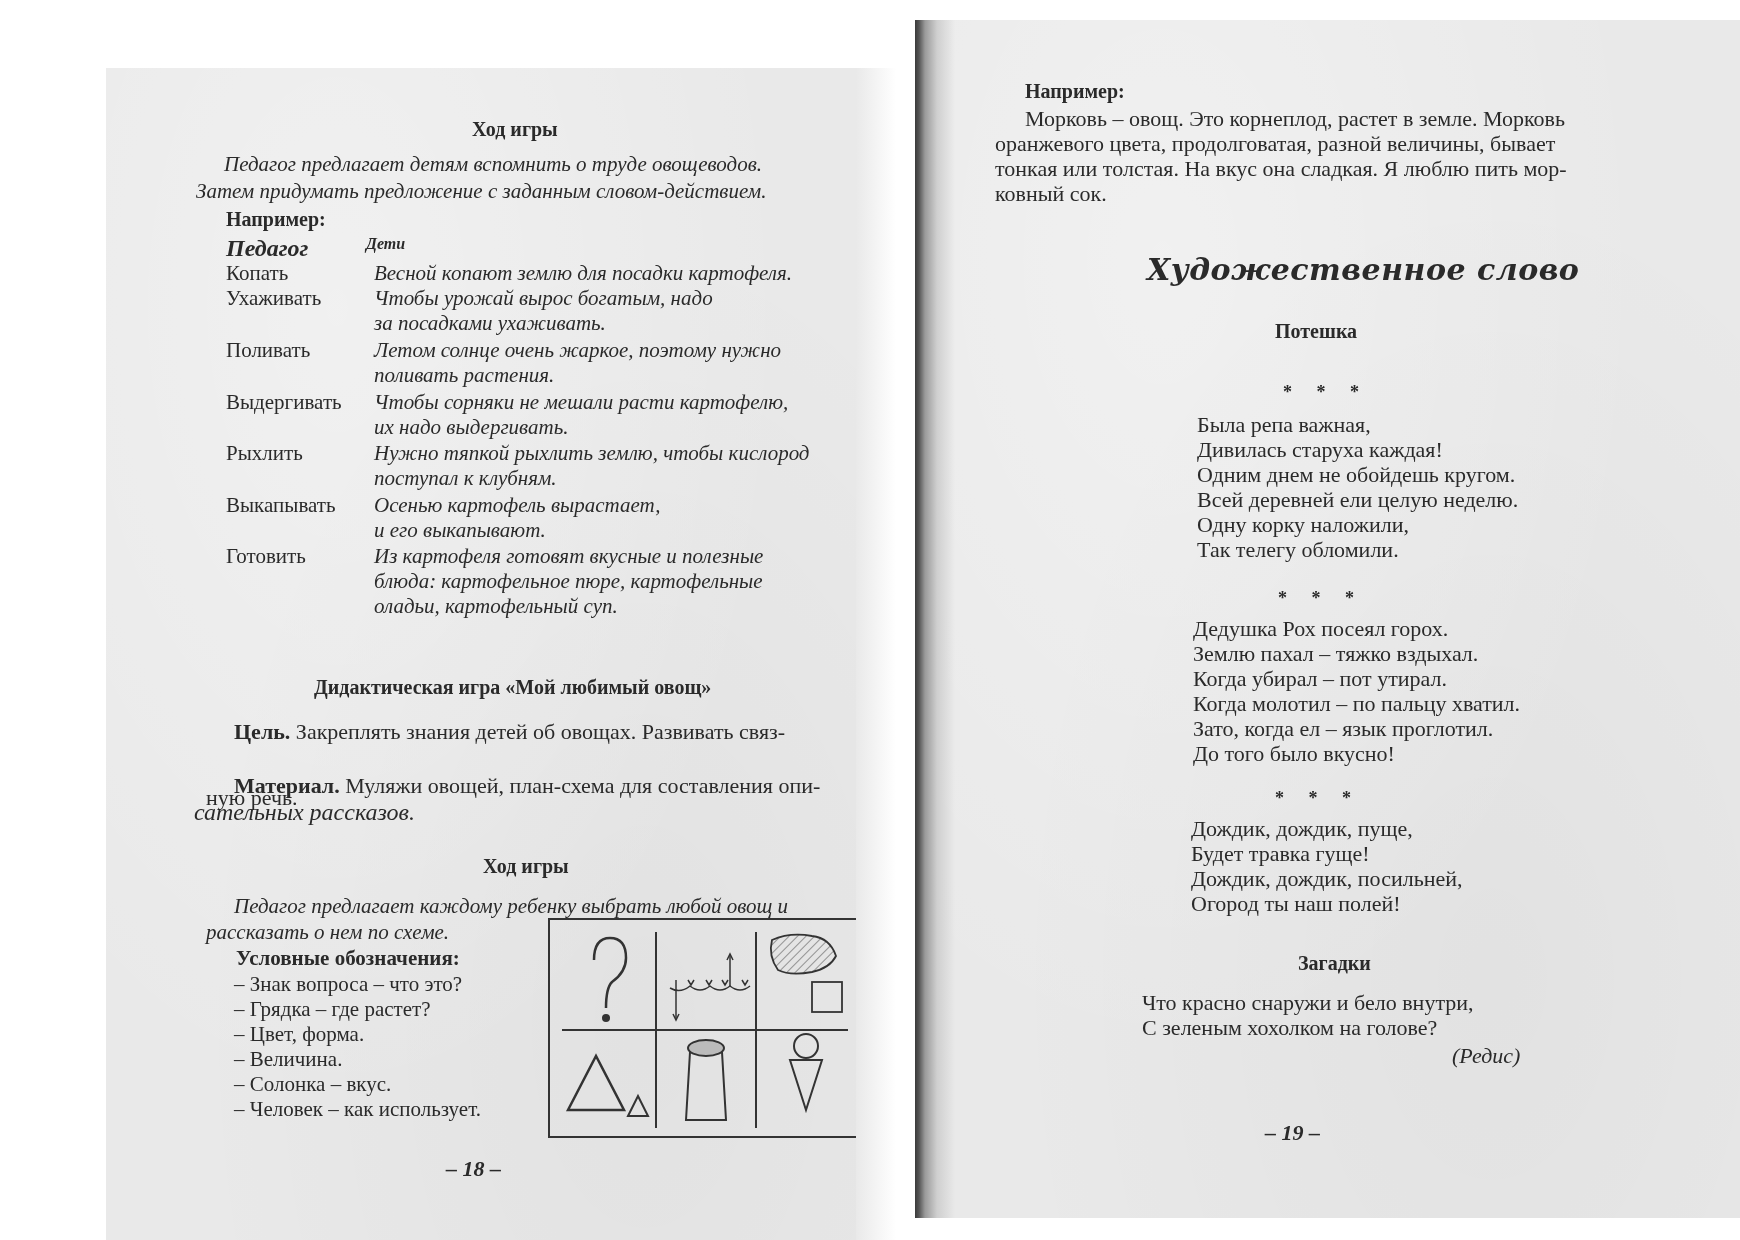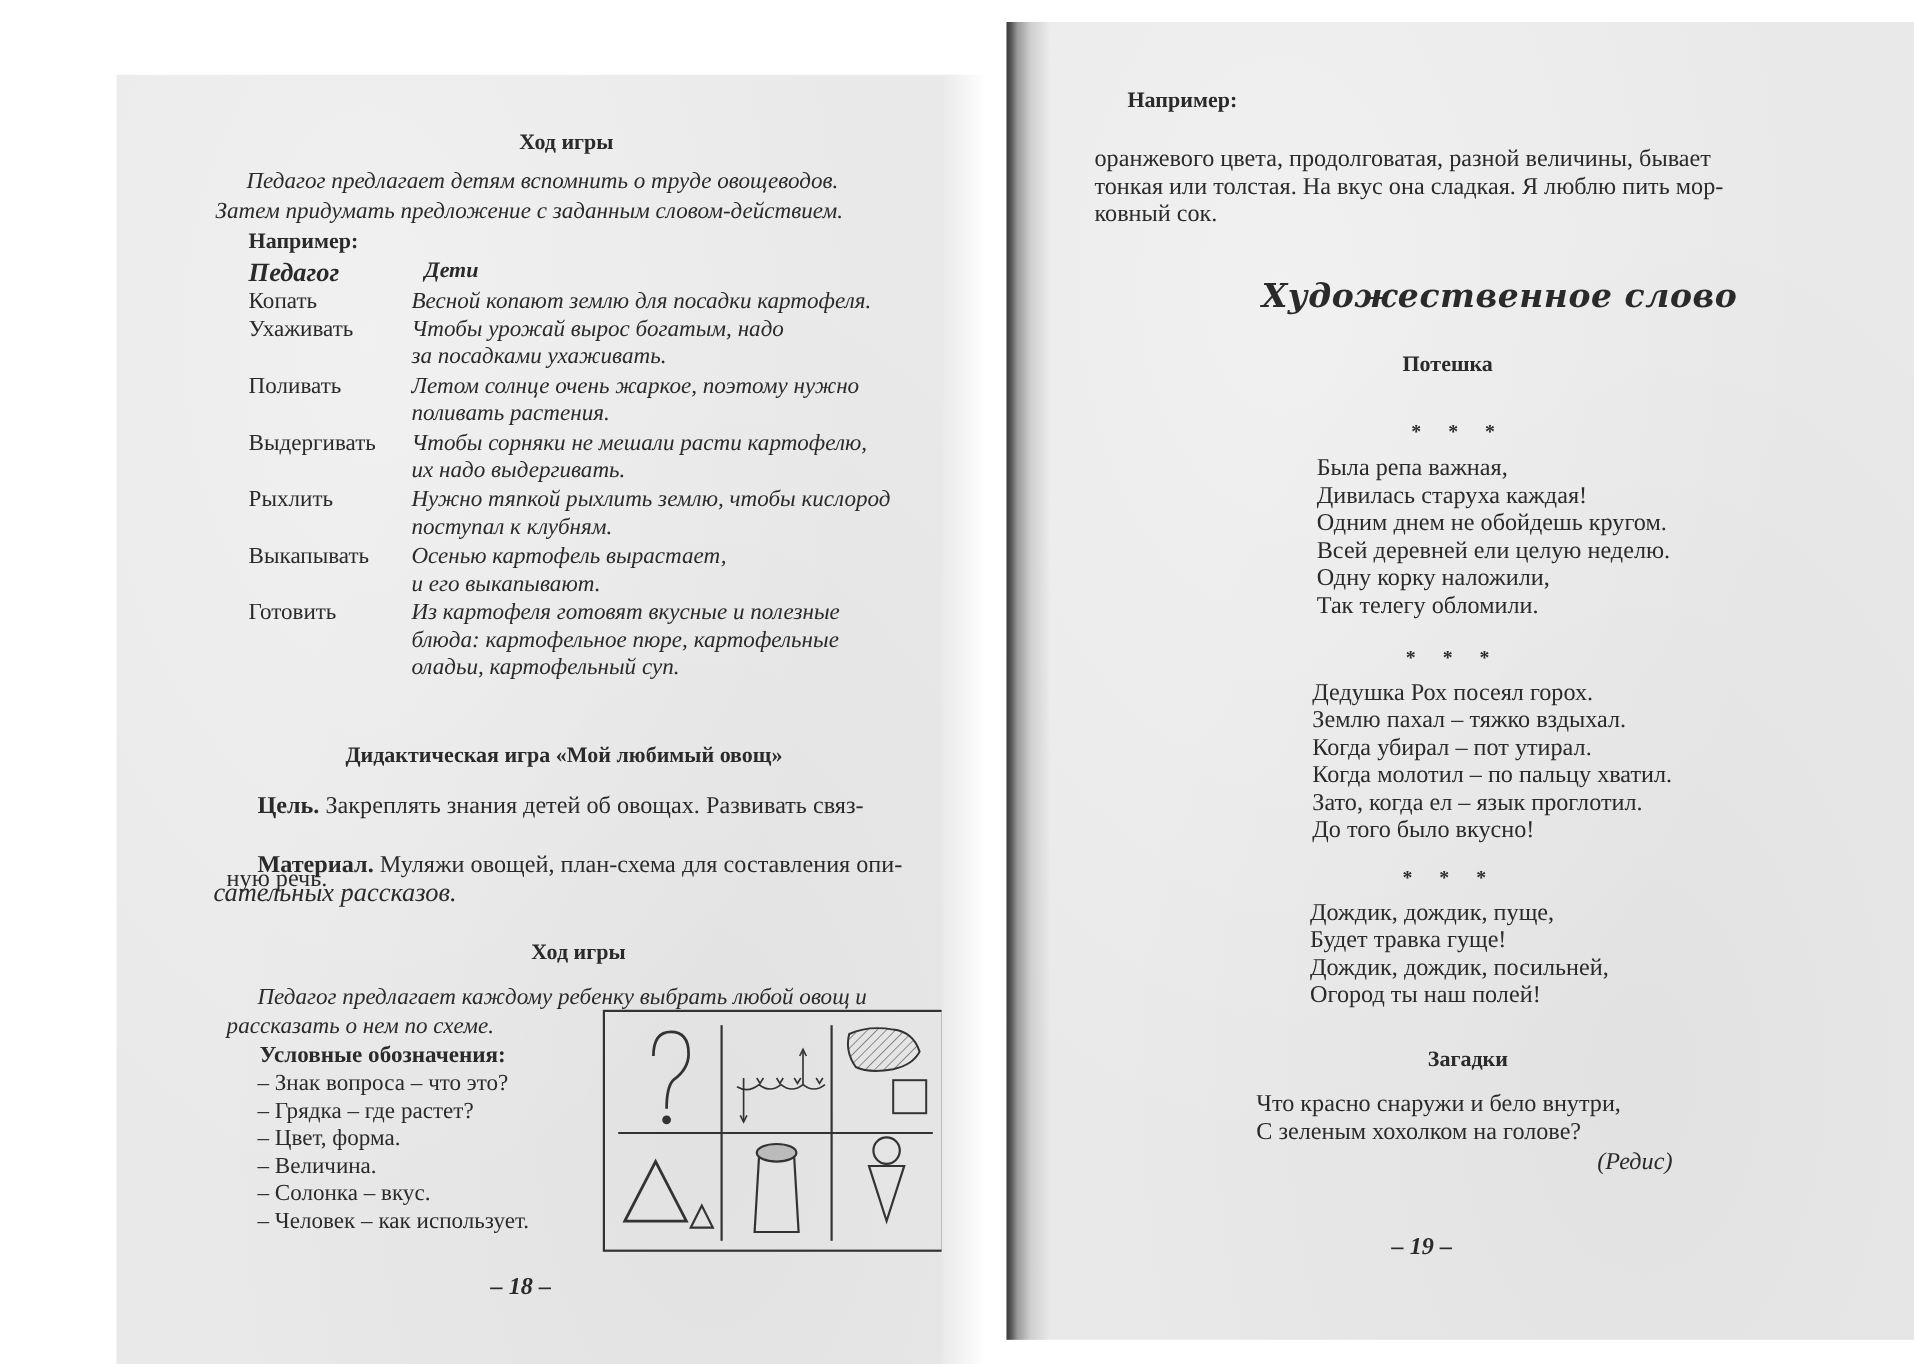--- a/index.html
+++ b/index.html
@@ -49,21 +49,21 @@
 </style>
 </head>
 <body>
 
 <div class="page page-left">
   <div class="abs h-bold" style="left:366px;top:50px;">Ход игры</div>
   <div class="abs body-txt ital" style="left:118px;top:84px;font-size:21px;">Педагог предлагает детям вспомнить о труде овощеводов.</div>
   <div class="abs body-txt ital" style="left:90px;top:111px;font-size:21px;">Затем придумать предложение с заданным словом-действием.</div>
   <div class="abs bold" style="left:120px;top:140px;font-size:20px;">Например:</div>
   <div class="abs bold ital" style="left:120px;top:167px;font-size:24px;">Педагог</div>
-  <div class="abs bold ital" style="left:280px;top:167px;font-size:20px;">Дети</div>
+  <div class="abs bold ital" style="left:260px;top:167px;font-size:16px;">Дети</div>
 
   <div class="tbl-row" style="top:193px;">
     <span class="verb">Копать</span>
     <div class="sent">
         <div>Весной копают землю для посадки картофеля.</div>
       </div>
   </div>
   <div class="tbl-row" style="top:218px;">
     <span class="verb">Ухаживать</span>
     <div class="sent">
@@ -174,20 +174,21 @@
       </defs>
     </svg>
   </div>
 
   <div class="abs pagenum" style="left:340px;top:1088px;">– 18 –</div>
 </div>
 
 <div class="page page-right">
   <div class="gutter"></div>
   <div class="abs bold" style="left:110px;top:60px;font-size:20px;">Например:</div>
+  <div class="abs body-txt" style="left:110px;top:86px;font-size:22px;">Морковь – овощ. Это корнеплод, растет в земле. Морковь</div>
   <div class="abs body-txt" style="left:80px;top:111px;font-size:22px;">оранжевого цвета, продолговатая, разной величины, бывает</div>
   <div class="abs body-txt" style="left:80px;top:136px;font-size:22px;">тонкая или толстая. На вкус она сладкая. Я люблю пить мор-</div>
   <div class="abs body-txt" style="left:80px;top:161px;font-size:22px;">ковный сок.</div>
 
   <div class="abs script-title" style="left:232px;top:232px;">Художественное слово</div>
 
   <div class="abs h-bold" style="left:360px;top:300px;">Потешка</div>
 
   <div class="abs stars" style="left:368px;top:362px;">* * *</div>
   <div class="abs" style="left:282px;top:392px;">

